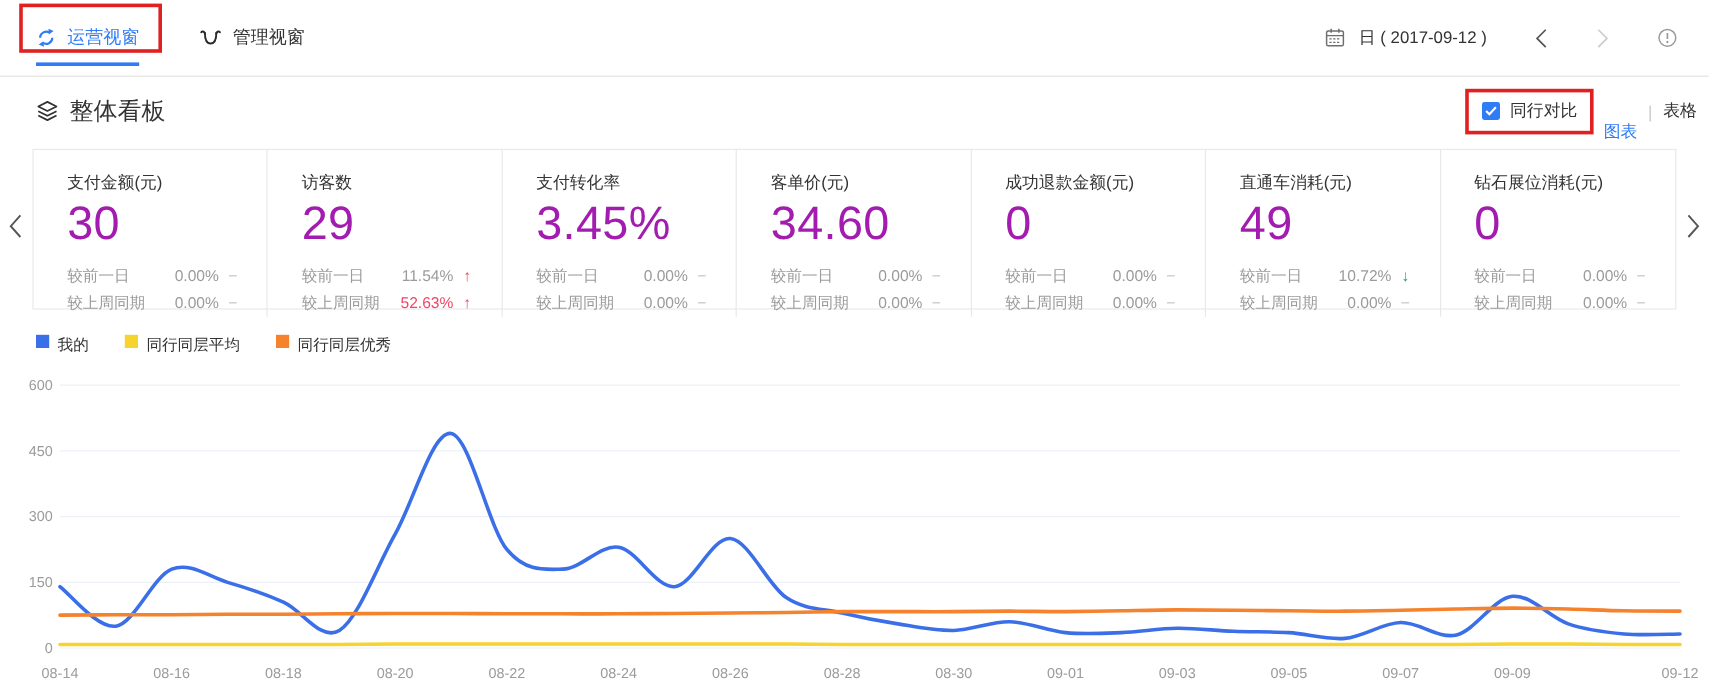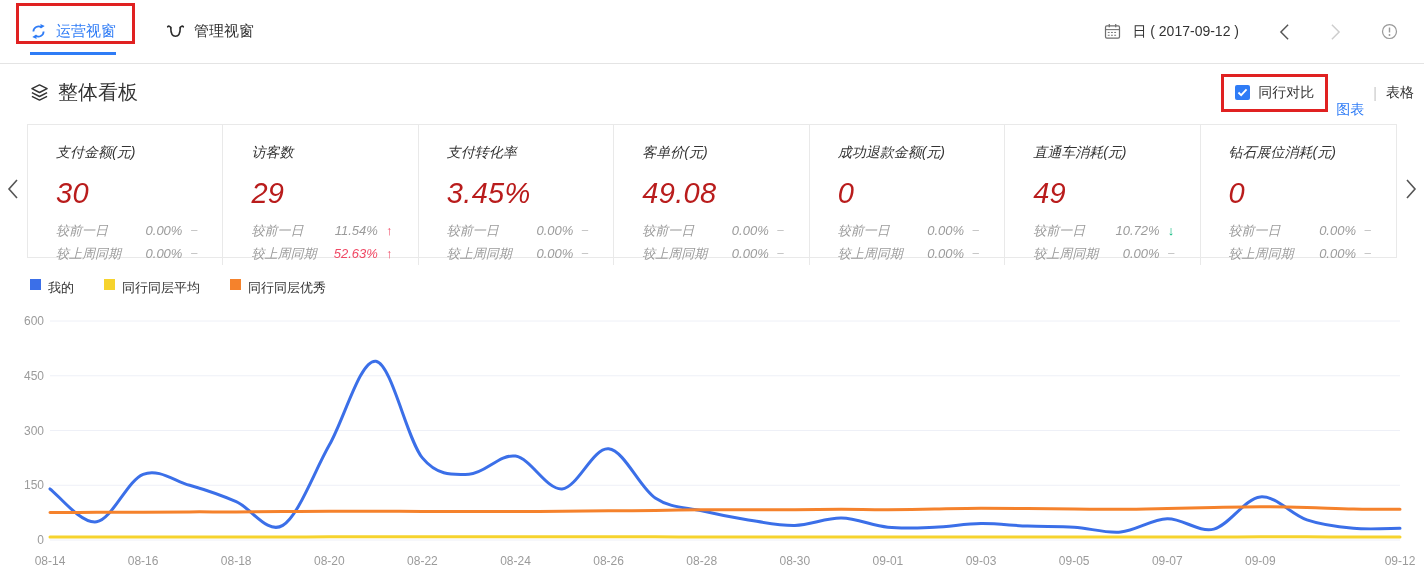--- a/index.html
+++ b/index.html
@@ -21,26 +21,26 @@
   
   .board-bar{height:57px;display:flex;align-items:center;padding:0 10px 0 30px;position:relative;}
   .board-title{display:flex;align-items:center;gap:9px;font-size:20px;color:#333;}
   .board-right{margin-left:auto;display:flex;align-items:center;font-size:14px;}
   .compare-wrap{border:3px solid #e02121;padding:7px 11px;display:flex;align-items:center;gap:8px;margin-right:8px;cursor:pointer;}
   .checkbox{width:15px;height:15px;background:#2f7cf6;border-radius:2px;display:flex;align-items:center;justify-content:center;}
   .view-chart{color:#2f7cf6;cursor:pointer;margin-top:34px;}
   .view-sep{color:#c9c9c9;margin:0 9px;}
   .view-table{color:#333;cursor:pointer;}
   
-  .cards-wrap{position:relative;margin-top:3px;padding:0 27px;font-style:italic;}
+  .cards-wrap{position:relative;margin-top:3px;padding:0 27px;}
   .cards{display:grid;grid-template-columns:repeat(7,1fr);border:1px solid #e9e9e9;height:134px;box-sizing:border-box;}
   .card{border-right:1px solid #e9e9e9;padding:19px 22px 0 28px;box-sizing:border-box;cursor:pointer;}
   .card:last-child{border-right:none;}
   .card-label{font-size:14px;color:#333;}
-  .card-value{font-size:29px;color:#b91c1c;margin-top:15px;letter-spacing:.3px;}
+  .card-value{font-size:39px;color:#a21caf;margin-top:3px;letter-spacing:.3px;}
   .card-rows{margin-top:9px;}
   .card-row{display:flex;justify-content:space-between;align-items:center;font-size:13px;
     color:#9b9b9b;line-height:23px;}
   .row-val{display:flex;align-items:center;gap:5px;}
   .row-val .pct{color:#9b9b9b;}
   .row-val .pct.emph{color:#f04864;}
   .trend{width:13px;text-align:center;font-weight:bold;font-size:13px;}
   .trend.up{color:#f04864;}
   .trend.down{color:#00b578;}
   .trend.flat{color:#c3c3c3;font-weight:normal;}
@@ -214,21 +214,21 @@
       <span>较上周同期</span>
       <span class="row-val">
         <span class="pct ">0.00%</span>
         <span class="trend flat">−</span>
       </span>
     </div>
         </div>
       </div>
       <div class="card">
     <div class="card-label">客单价(元)</div>
-    <div class="card-value">49.08</div>
+    <div class="card-value">34.60</div>
     <div class="card-rows">
     <div class="card-row">
       <span>较前一日</span>
       <span class="row-val">
         <span class="pct ">0.00%</span>
         <span class="trend flat">−</span>
       </span>
     </div>
     <div class="card-row">
       <span>较上周同期</span>

